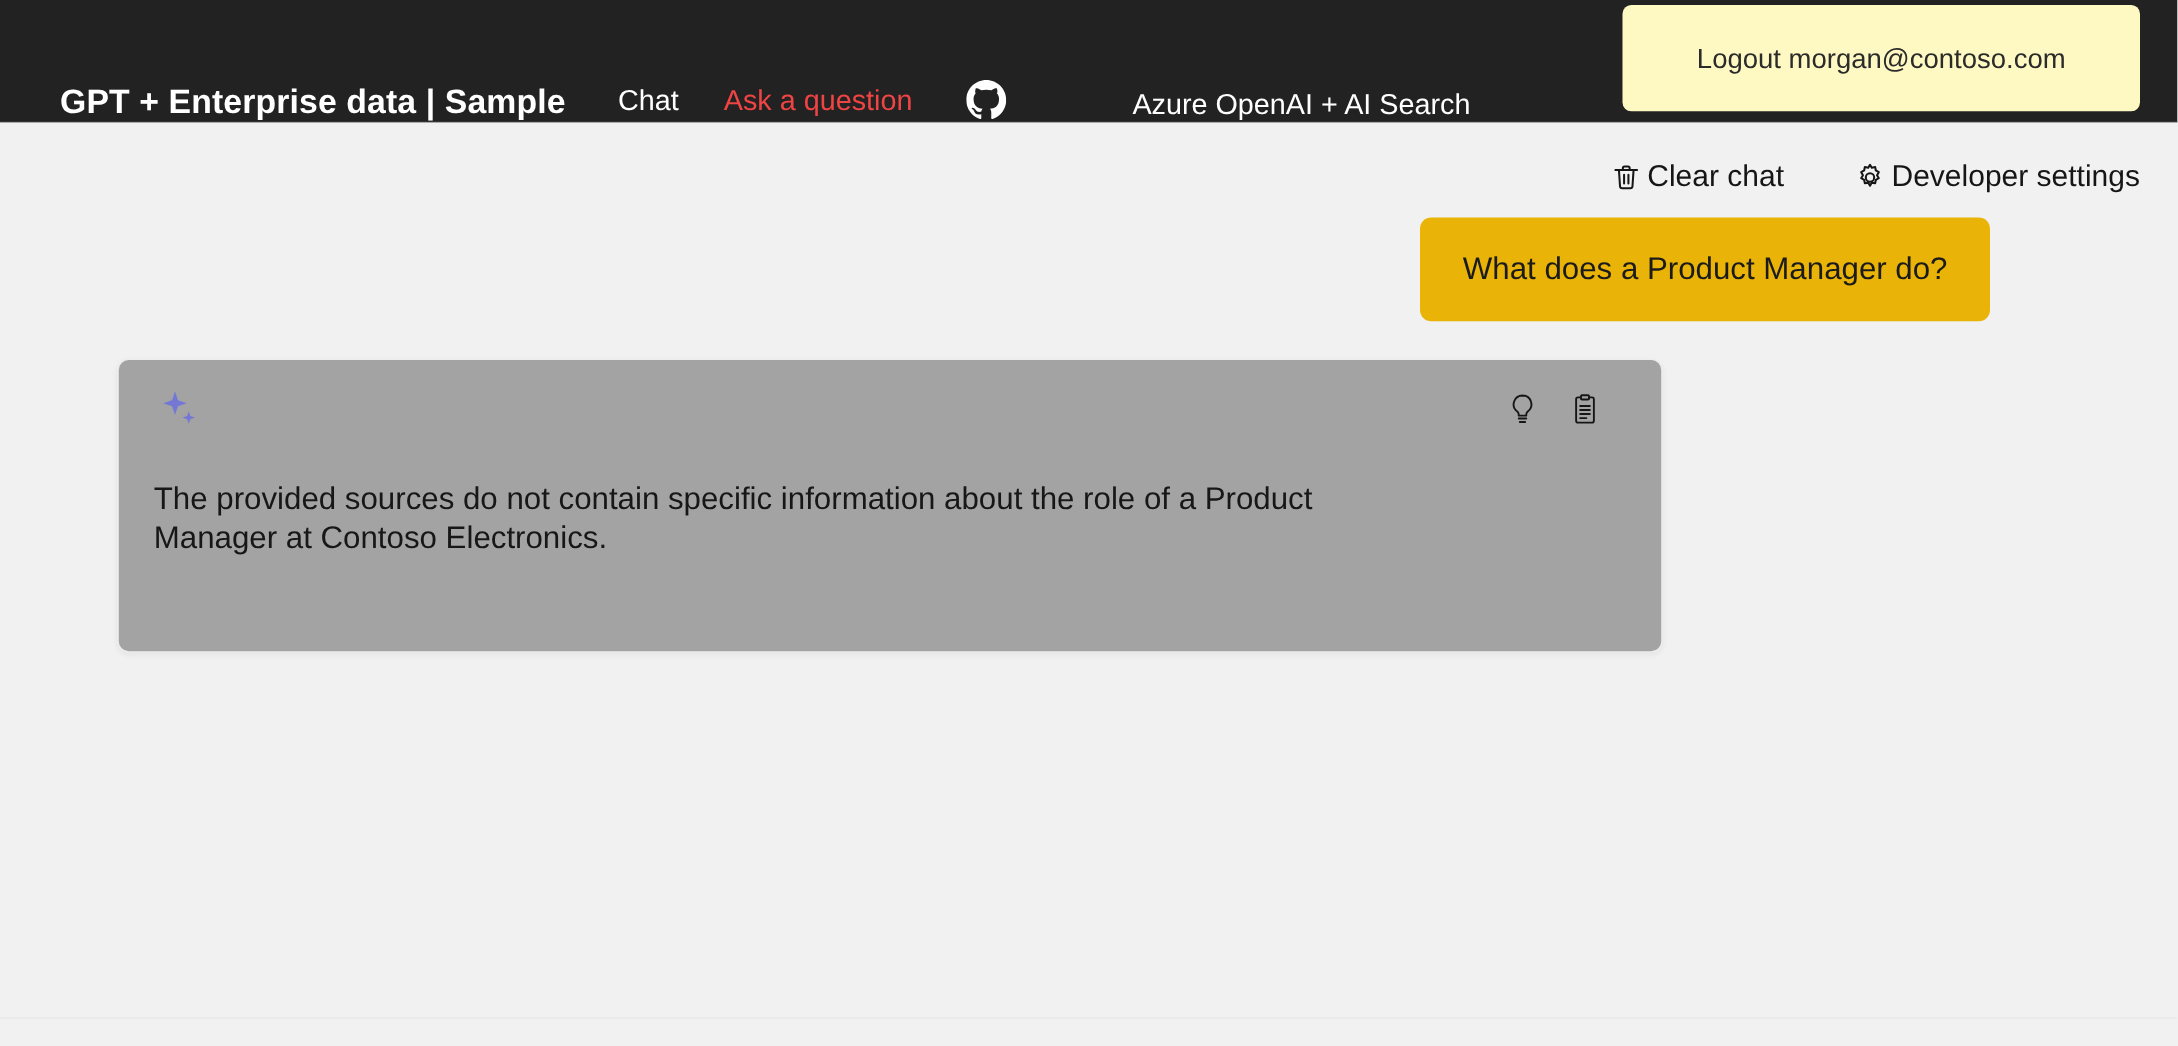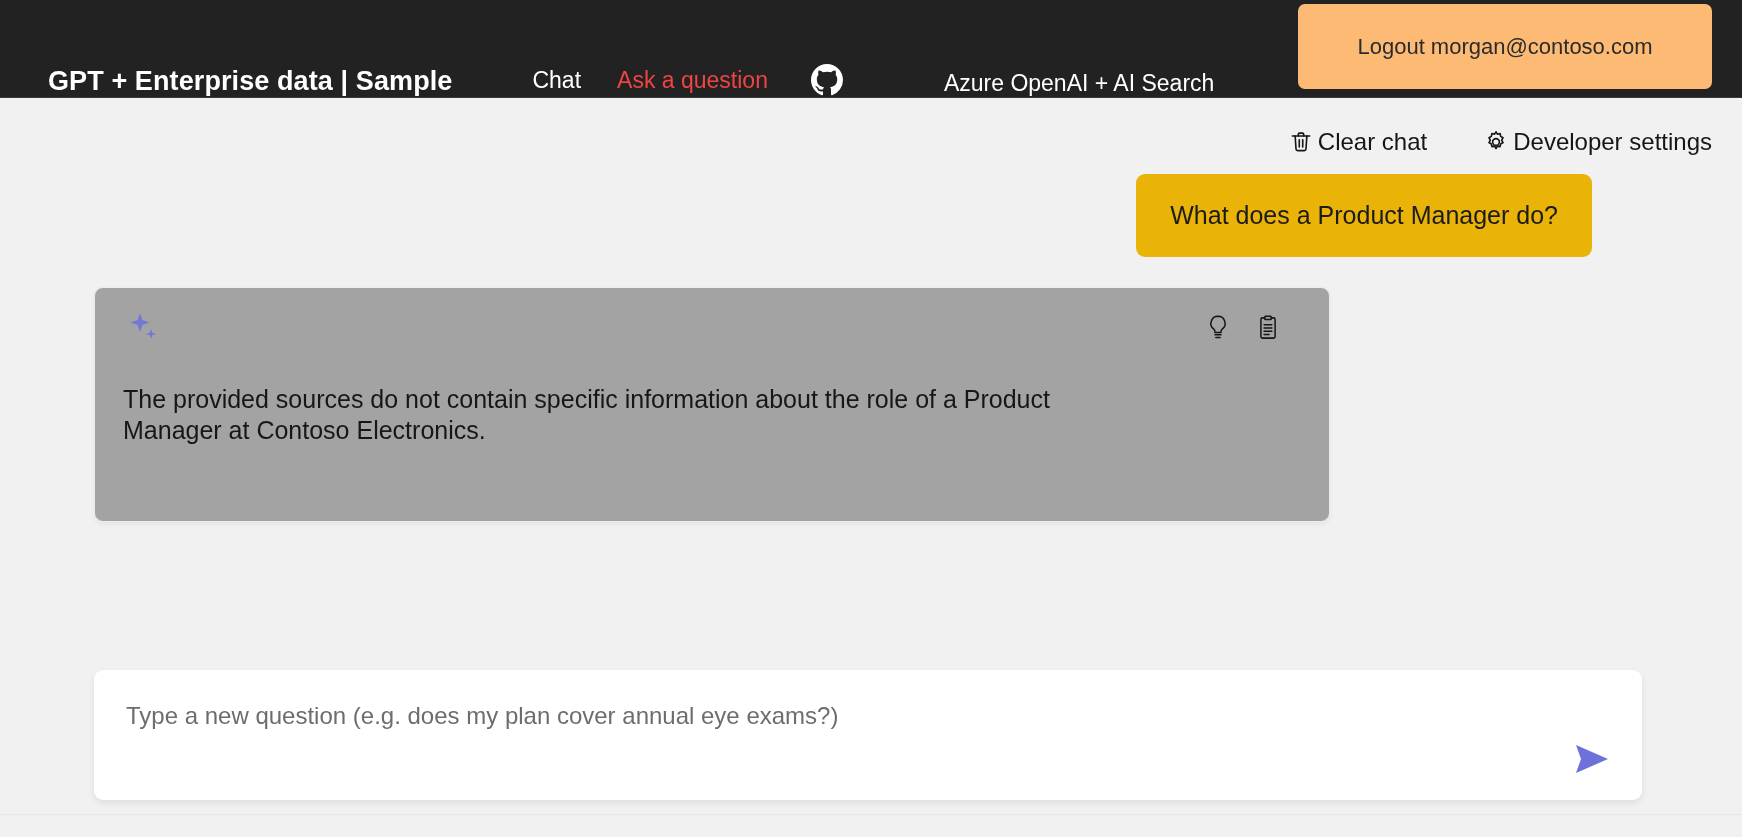--- a/index.html
+++ b/index.html
@@ -31,21 +31,21 @@
     color: #ffffff;
     font-size: 27px;
     font-weight: bold;
     letter-spacing: 0.1px;
     white-space: nowrap;
   }
 
   .nav {
     display: flex;
     align-items: center;
-    margin-left: 80px;
+    margin-left: 42px;
     gap: 36px;
   }
 
   .nav-link {
     font-size: 23px;
     color: #ffffff;
     text-decoration: none;
     white-space: nowrap;
     cursor: pointer;
   }
@@ -67,21 +67,21 @@
     font-size: 23px;
     white-space: nowrap;
   }
 
   .logout-btn {
     position: absolute;
     right: 30px;
     top: 4px;
     height: 85px;
     min-width: 414px;
-    background: #fdba74;
+    background: #fef9c3;
     border: none;
     border-radius: 7px;
     display: flex;
     align-items: center;
     justify-content: center;
     padding: 0 34px;
     font-family: inherit;
     font-size: 22px;
     color: #2b2b2b;
     cursor: pointer;
@@ -319,25 +319,15 @@
               <path d="M8.4 10h7.2M8.4 13h7.2M8.4 16h7.2M8.4 19h4.6"></path>
             </svg>
           </button>
         </div>
       </div>
 
       <div class="answer-text">The provided sources do not contain specific information about the role of a Product Manager at Contoso Electronics.</div>
     </div>
   </div>
 
-  <div class="input-wrap">
-    <input class="q-input" type="text" placeholder="Type a new question (e.g. does my plan cover annual eye exams?)" style="">
-    <button class="send-btn">
-      <span>
-        <svg width="44" height="40" viewBox="0 0 44 40">
-          <path fill="#6e72d8" d="M6 6 L38 20 L6 34 L11 20 Z"></path>
-        </svg>
-      </span>
-    </button>
-  </div>
 
   <div class="bottom-divider"></div>
 </div>
 
 </body></html>

